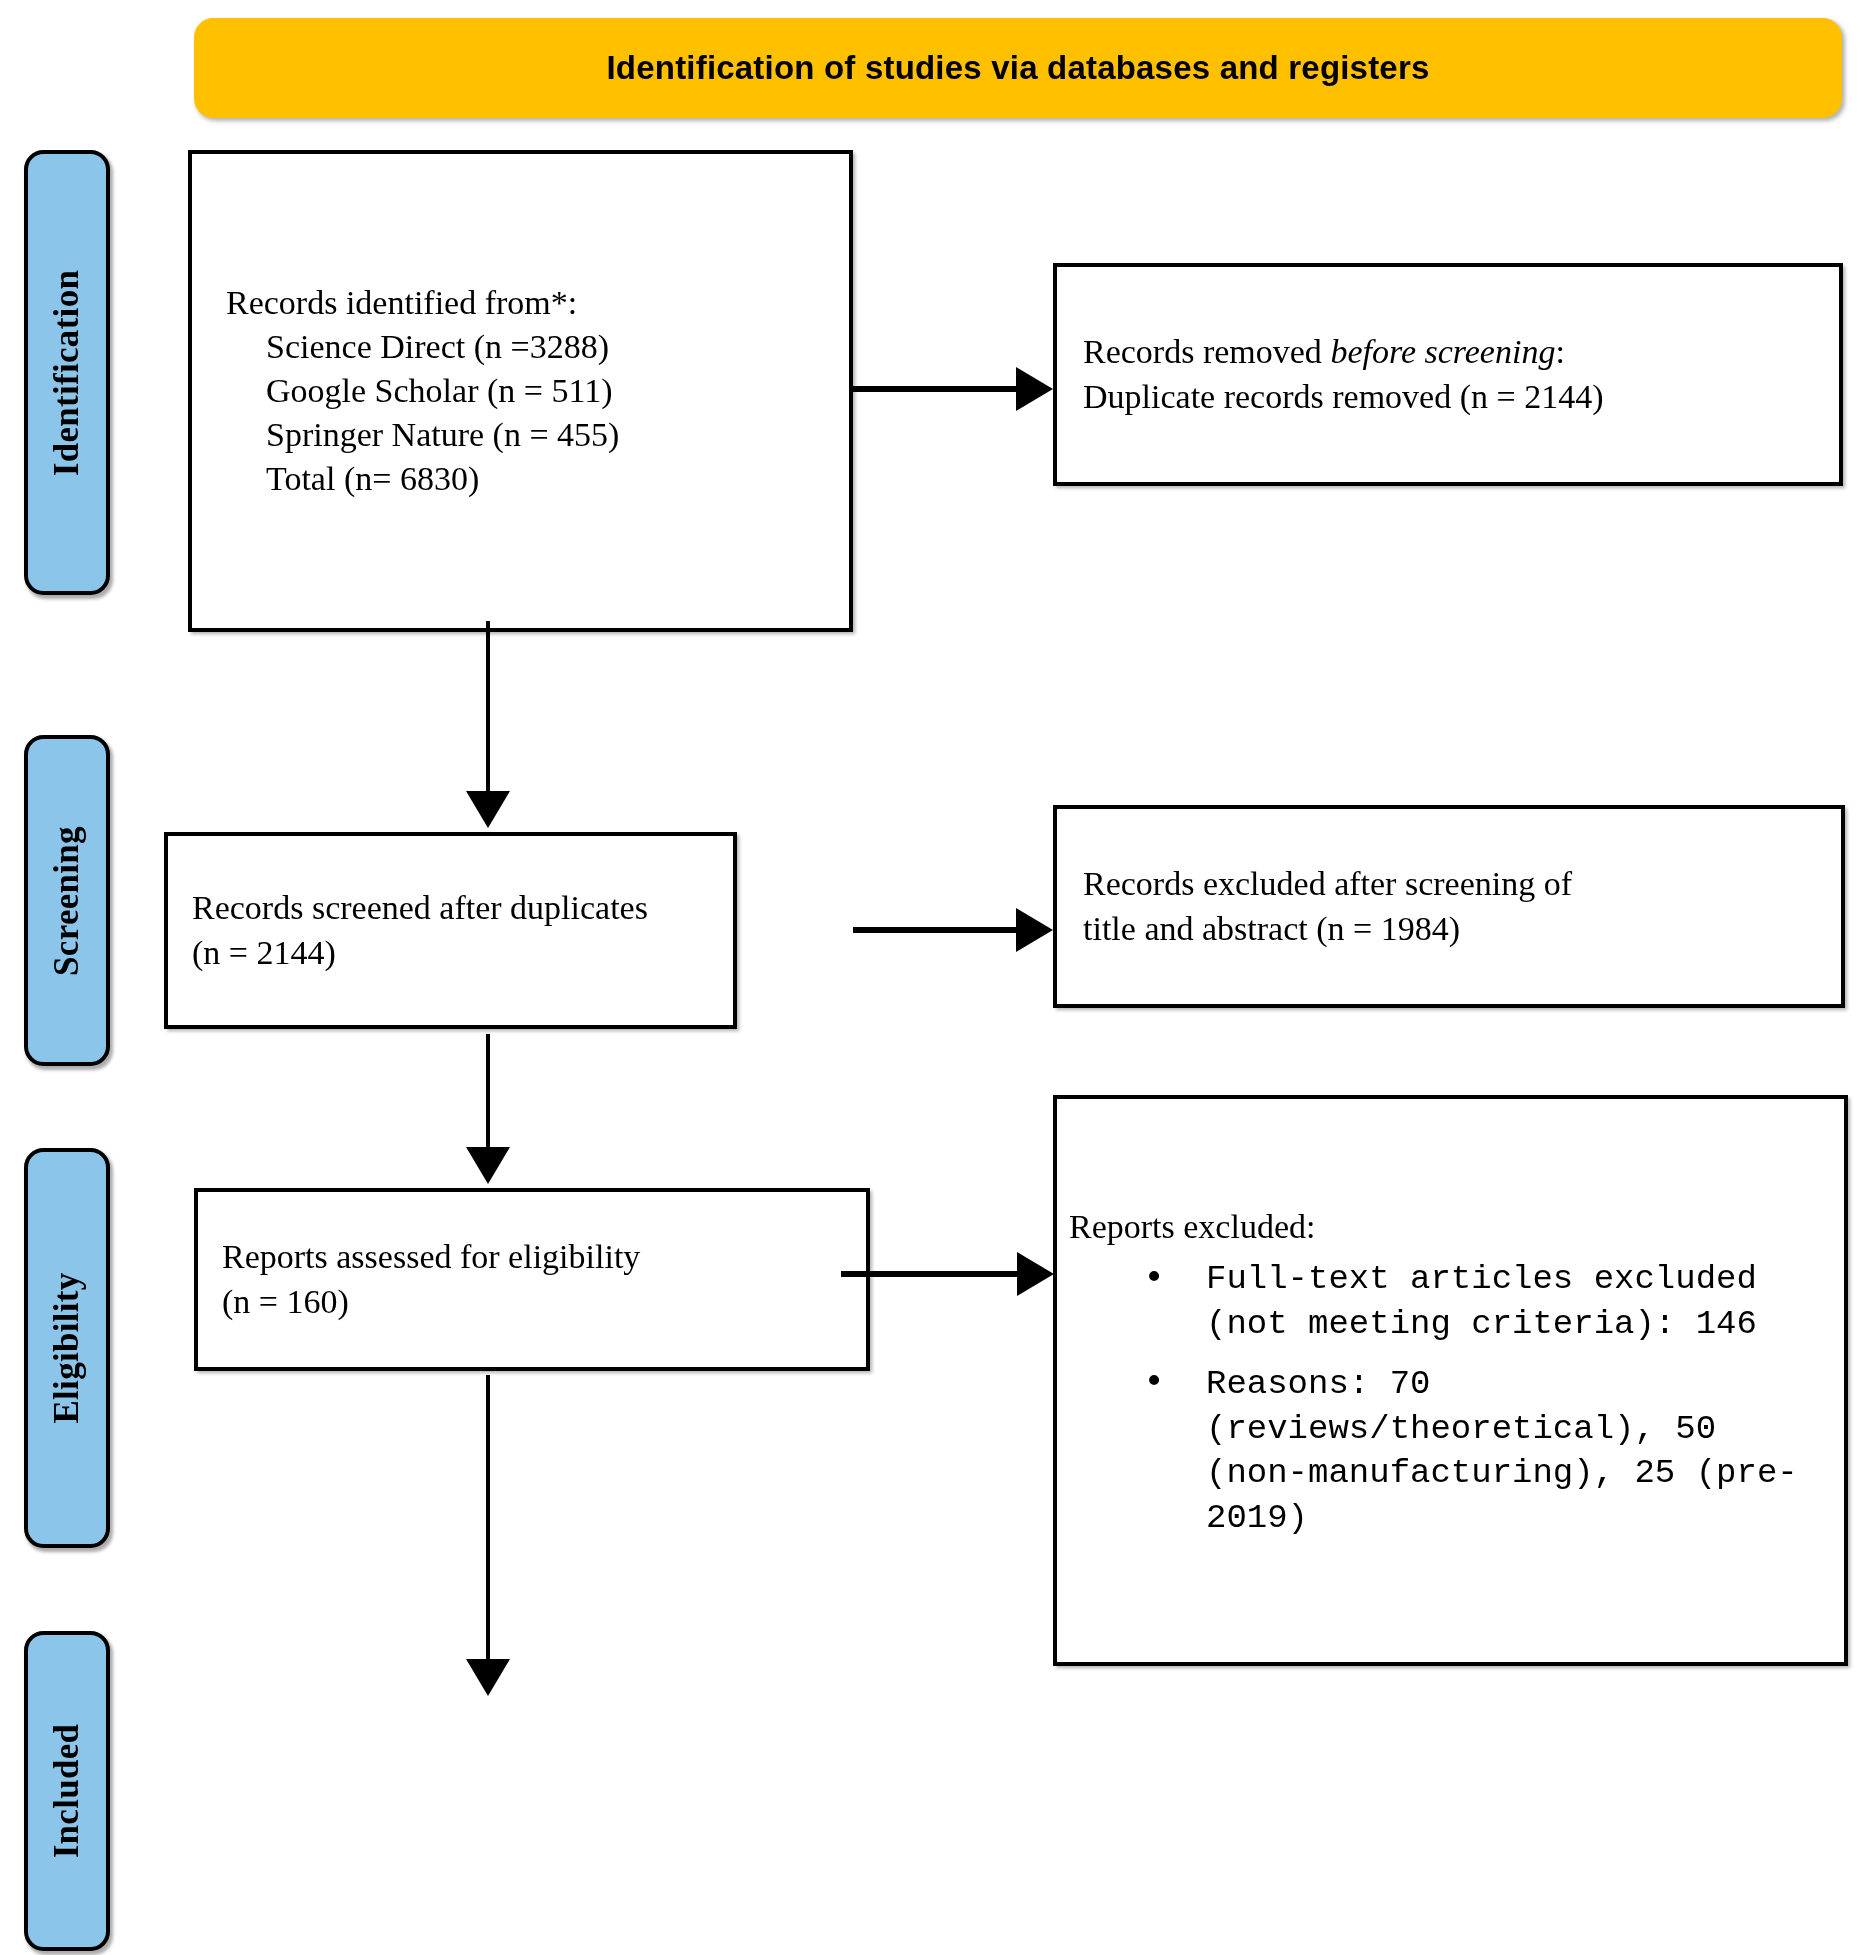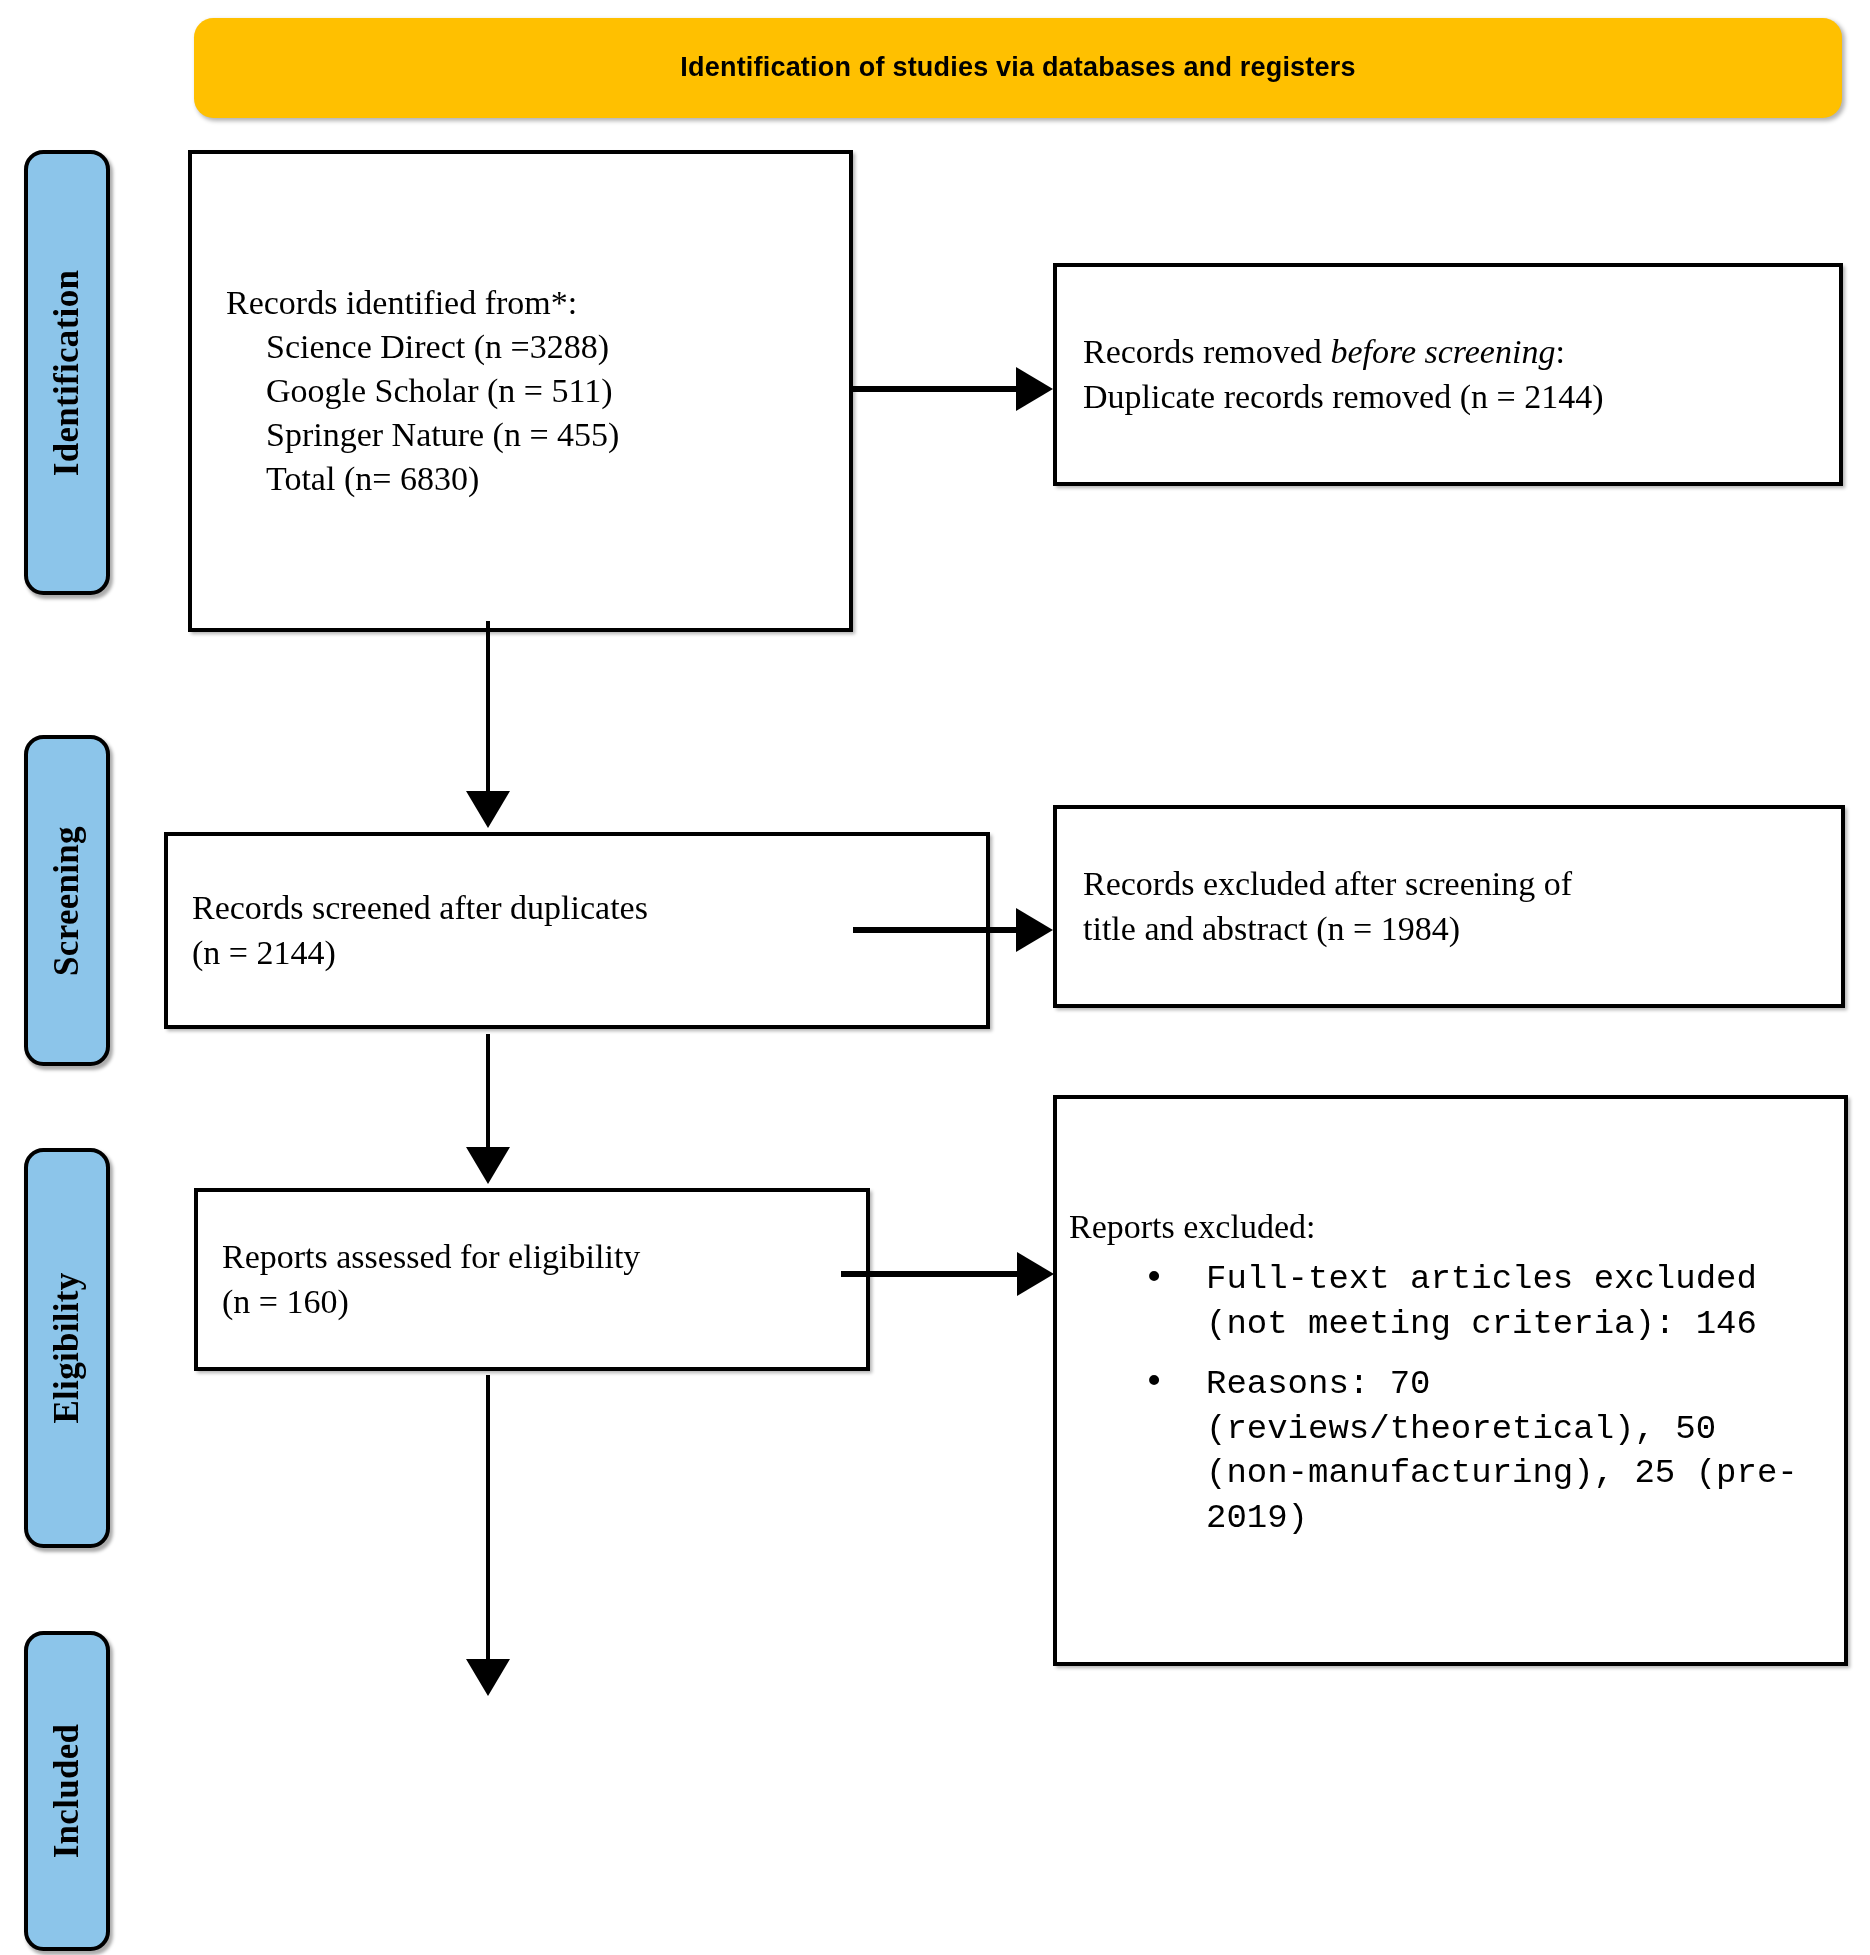--- a/index.html
+++ b/index.html
@@ -29,21 +29,21 @@
     border-radius: 19.4px;
     box-shadow: 2.3px 2.9px 4px rgba(0,0,0,0.30);
     display: flex;
     align-items: center;
     justify-content: center;
     box-sizing: border-box;
   }
   .banner-text {
     font-family: "Liberation Sans", "DejaVu Sans", sans-serif;
     font-weight: bold;
-    font-size: 27px;
+    font-size: 33px;
     color: #000000;
     letter-spacing: 0.2px;
     text-align: center;
     line-height: 1.1;
   }
 
   
   .stage {
     position: absolute;
     left: 24px;
@@ -88,21 +88,21 @@
     line-height: 1.30;
     color: #000000;
     padding: 0 23px;
   }
   .ital { font-style: italic; }
   .indent { padding-left: 40px; display: block; }
 
   
   #box-identified       { left: 188px;  top: 150px;  width: 665px; height: 482px; }
   #box-removed          { left: 1053px; top: 263px;  width: 790px; height: 223px; }
-  #box-screened         { left: 164px;  top: 832px; width: 826px; height: 197px; }
+  #box-screened         { left: 164px;  top: 832px; width: 573px; height: 197px; }
   #box-excluded-screen  { left: 1053px; top: 805px; width: 792px; height: 203px; }
   #box-eligibility      { left: 164px;  top: 1188px; width: 676px; height: 183px; margin-left: 30px; }
   #box-excluded-reports { left: 1053px; top: 1095px; width: 795px; height: 571px; }
   #box-included         { left: 188px;  top: 1704px; width: 665px; height: 194px; }
 
   #box-identified .box-text  { padding-left: 34px; }
   #box-screened .box-text    { padding-left: 24px; }
   #box-eligibility .box-text { padding-left: 24px; }
   #box-included .box-text    { padding-left: 33px; }
   #box-removed .box-text     { padding-left: 26px; }

